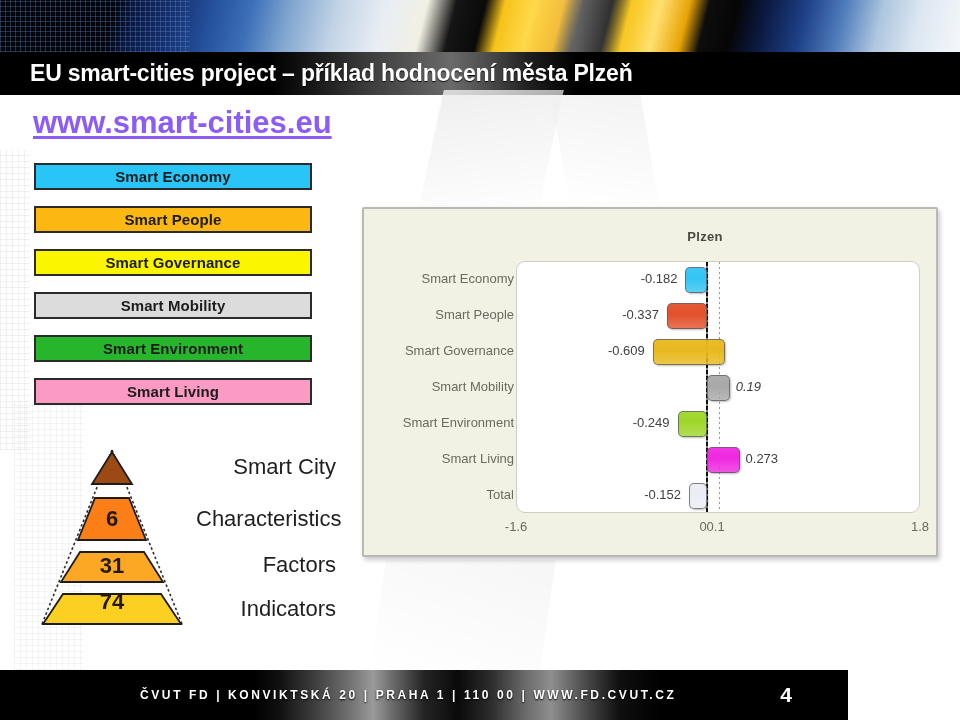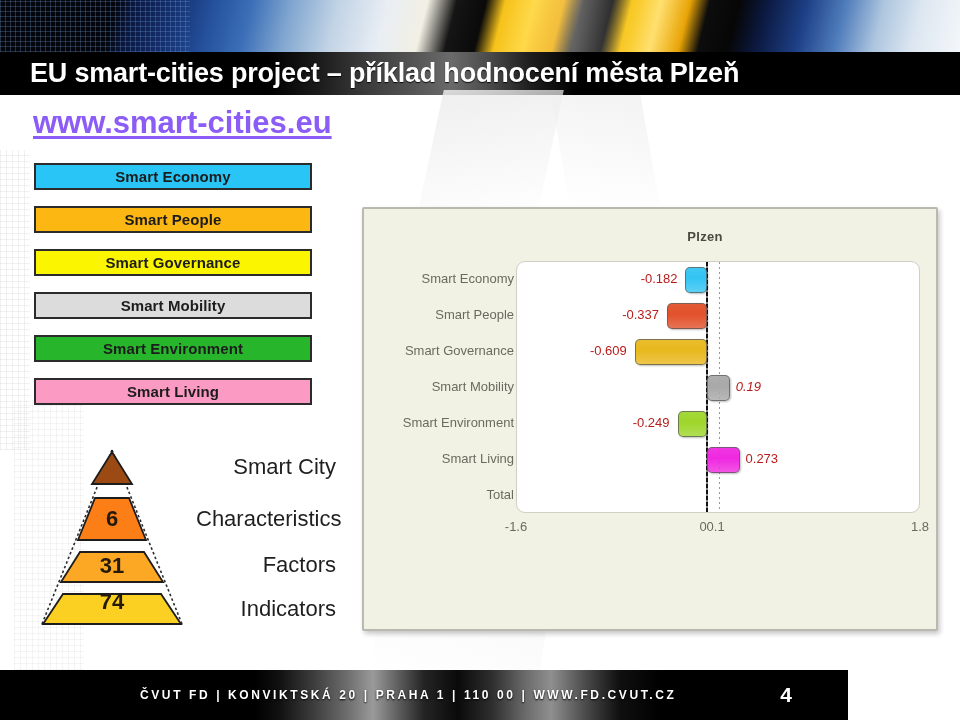--- a/index.html
+++ b/index.html
@@ -41,21 +41,21 @@
   
   .title-bar {
     position: absolute; left: 0; top: 52px; width: 960px; height: 43px;
     background: linear-gradient(90deg,
         #000 0 28%, #1a1a1a 33%, #3a3a3a 38%, #545454 43%,
         #6a6a6a 47%, #4a4a4a 51%, #202020 55%, #000 60% 100%);
     display: flex; align-items: center;
   }
   .title-text {
     color: #ffffff;
-    font-size: 27px;
+    font-size: 23px;
     font-weight: bold;
     letter-spacing: -.2px;
     padding-left: 30px;
     white-space: nowrap;
     text-shadow: 0 1px 1px rgba(0,0,0,.9);
   }
 
   
   .subtitle-link {
     position: absolute; left: 33px; top: 105px;
@@ -122,21 +122,21 @@
     text-align: center; width: 80px;
   }
   .pyr-label {
     position: absolute; left: 160px;
     font-size: 22px; color: #1f1f1f; white-space: nowrap;
     text-align: right; width: 140px;
   }
 
   
   .chart-panel {
-    position: absolute; left: 362px; top: 207px; width: 576px; height: 424px;
+    position: absolute; left: 362px; top: 207px; width: 576px; height: 350px;
     background: #f1f1e4;
     border: 2px solid #b9b9b0;
     border-radius: 2px;
     box-shadow: 2px 3px 5px rgba(0,0,0,.22);
   }
   .chart-title {
     position: absolute; left: 0; top: 20px; width: 100%;
     text-align: center;
     font-size: 13px; font-weight: bold; color: #4a4a42;
     letter-spacing: .3px;
@@ -173,21 +173,21 @@
     display: block;
   }
   .bar {
     position: absolute; top: 5px; height: 26px;
     border: 1px solid rgba(90,90,90,.75);
     border-radius: 5px;
     box-shadow: 1px 1px 2px rgba(0,0,0,.25);
   }
   .bar-value {
     position: absolute; top: 9px;
-    font-size: 13px; color: #b91c1c; white-space: nowrap;
+    font-size: 13px; color: #404040; white-space: nowrap;
   }
   .axis-ticks {
     position: absolute; left: 152px; top: 310px; width: 404px; height: 20px;
   }
   .axis-tick {
     position: absolute; top: 0;
     font-size: 13px; color: #6a6a60;
     transform: translateX(-50%);
     white-space: nowrap;
   }
@@ -295,35 +295,39 @@
     <div class="ref-line" id="ref-line" style="left: 202px;"></div>
     <div class="zero-line" id="zero-line" style="left: 189.118px;"></div>
   <div class="bar-row" style="top: 0px;">
         <div class="bar" style="left: 168.492px; width: 21.6259px; background: linear-gradient(rgba(51, 196, 244, 0.933) 0%, rgb(51, 196, 244) 42%, rgba(51, 196, 244, 0.8) 100%);"></div>
         <div class="bar-value" style="right: 241.508px;">-0.182</div>
       </div>
       <div class="bar-row" style="top: 36px;">
         <div class="bar" style="left: 150.074px; width: 40.0435px; background: linear-gradient(rgba(226, 80, 42, 0.933) 0%, rgb(226, 80, 42) 42%, rgba(226, 80, 42, 0.8) 100%);"></div>
         <div class="bar-value" style="right: 259.926px;">-0.337</div>
       </div>
-      <div class="bar-row" style="top: 72px;">
+      <div class="bar-row" style="top: 72px; margin-left: 18px;">
         <div class="bar" style="left: 117.754px; width: 72.3635px; background: linear-gradient(rgba(232, 184, 29, 0.933) 0%, rgb(232, 184, 29) 42%, rgba(232, 184, 29, 0.8) 100%);"></div>
         <div class="bar-value" style="right: 292.246px;">-0.609</div>
       </div>
       <div class="bar-row" style="top: 108px;">
         <div class="bar" style="left: 190.118px; width: 22.5765px; background: linear-gradient(rgba(168, 168, 168, 0.933) 0%, rgb(168, 168, 168) 42%, rgba(168, 168, 168, 0.8) 100%);"></div>
         <div class="bar-value" style="left: 218.694px; font-style: italic;">0.19</div>
       </div>
       <div class="bar-row" style="top: 144px;">
         <div class="bar" style="left: 160.531px; width: 29.5871px; background: linear-gradient(rgba(158, 214, 42, 0.933) 0%, rgb(158, 214, 42) 42%, rgba(158, 214, 42, 0.8) 100%);"></div>
         <div class="bar-value" style="right: 249.469px;">-0.249</div>
       </div>
       <div class="bar-row" style="top: 180px;">
         <div class="bar" style="left: 190.118px; width: 32.4388px; background: linear-gradient(rgba(239, 40, 224, 0.933) 0%, rgb(239, 40, 224) 42%, rgba(239, 40, 224, 0.8) 100%);"></div>
         <div class="bar-value" style="left: 228.556px;">0.273</div>
+      </div>
+      <div class="bar-row" style="top: 216px;">
+        <div class="bar" style="left: 172.056px; width: 18.0612px; background: linear-gradient(rgba(232, 238, 244, 0.933) 0%, rgb(232, 238, 244) 42%, rgba(232, 238, 244, 0.8) 100%);"></div>
+        <div class="bar-value" style="right: 237.944px;">-0.152</div>
       </div>
     </div>
   <div class="axis-ticks" id="axis-ticks">
       <div class="axis-tick" style="left: 0px;">-1.6</div>
       <div class="axis-tick" style="left: 196.059px;">00.1</div>
       <div class="axis-tick" style="left: 404px;">1.8</div>
     </div>
 </div>
 
 <div class="footer-band">

